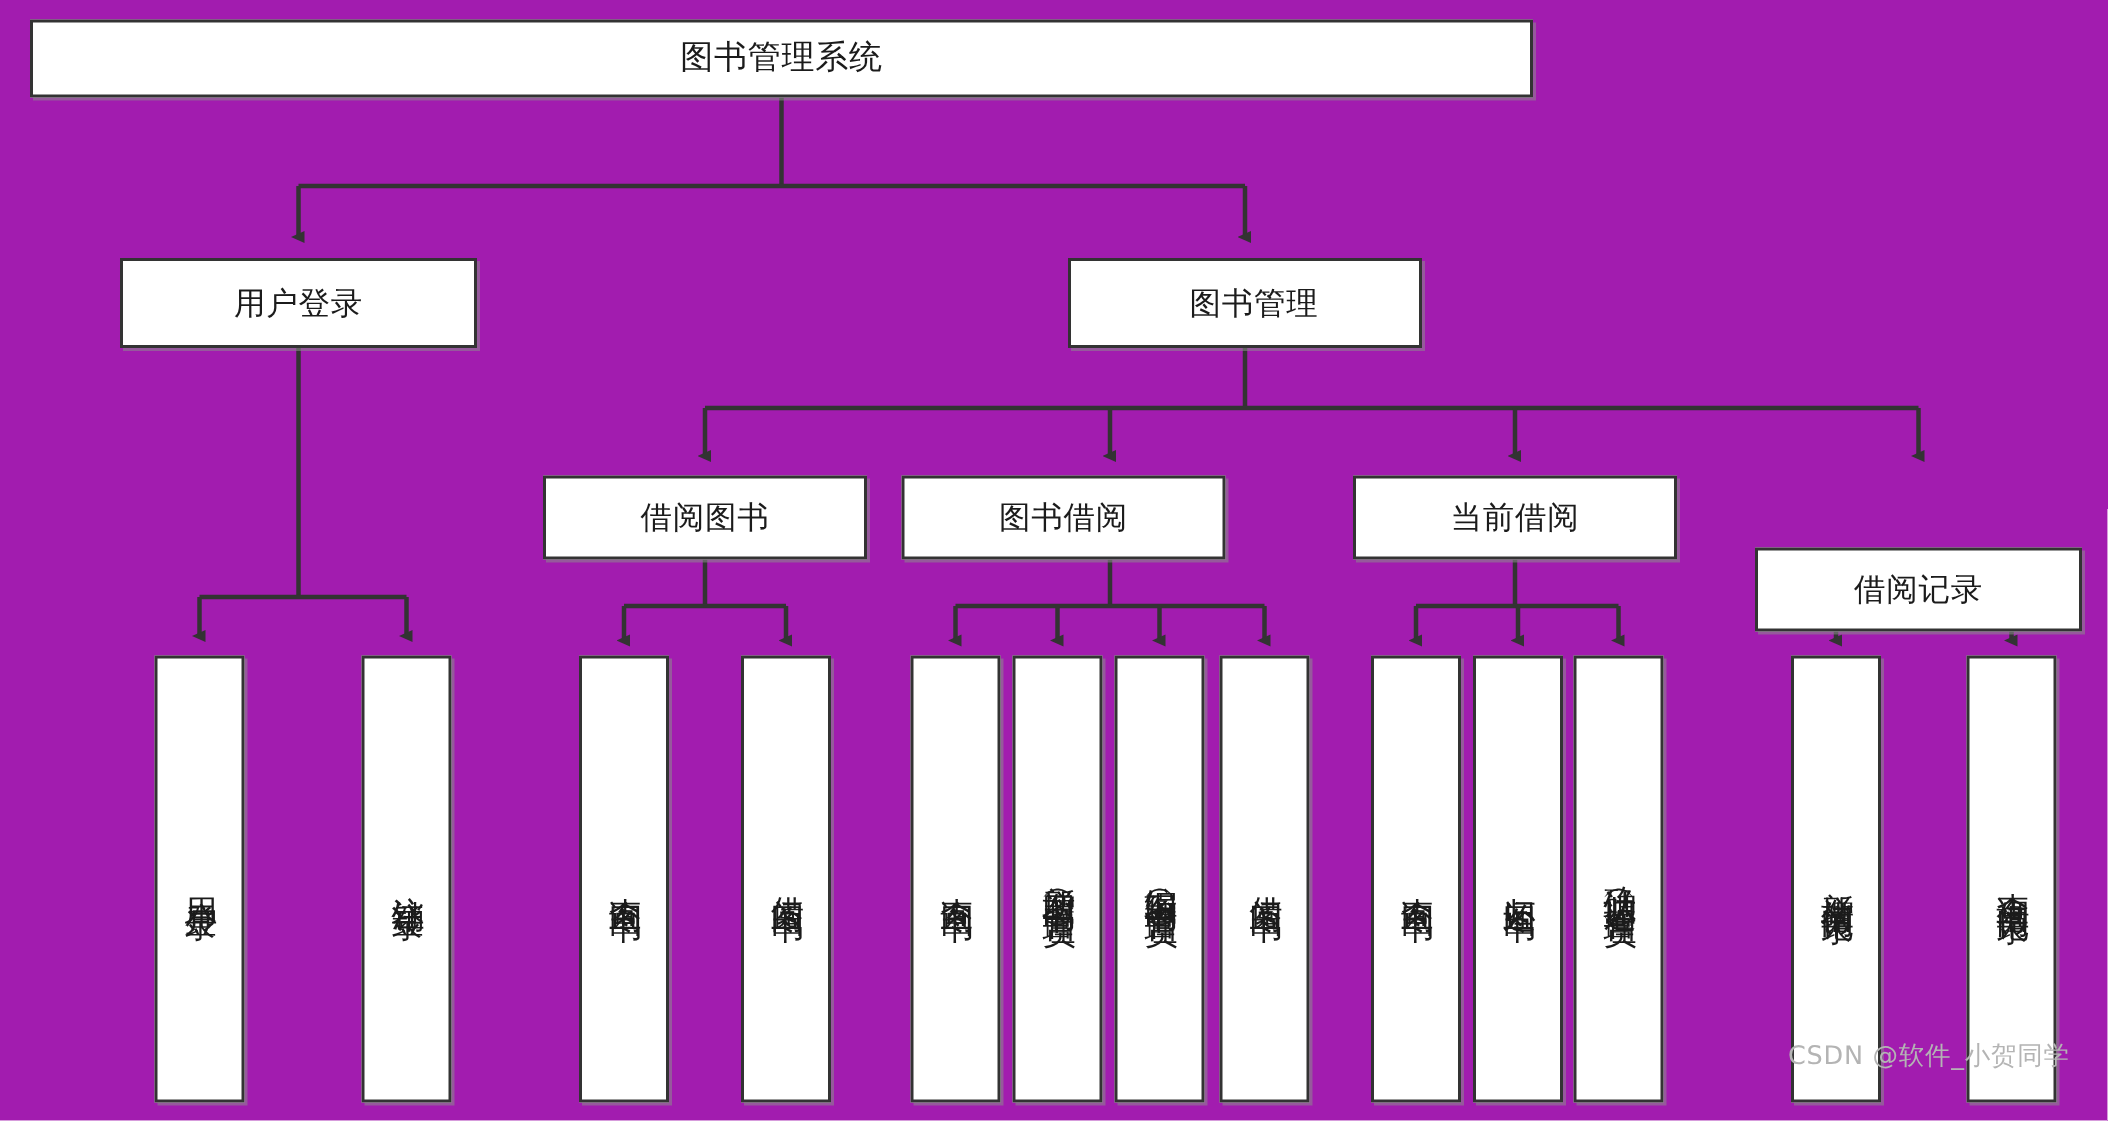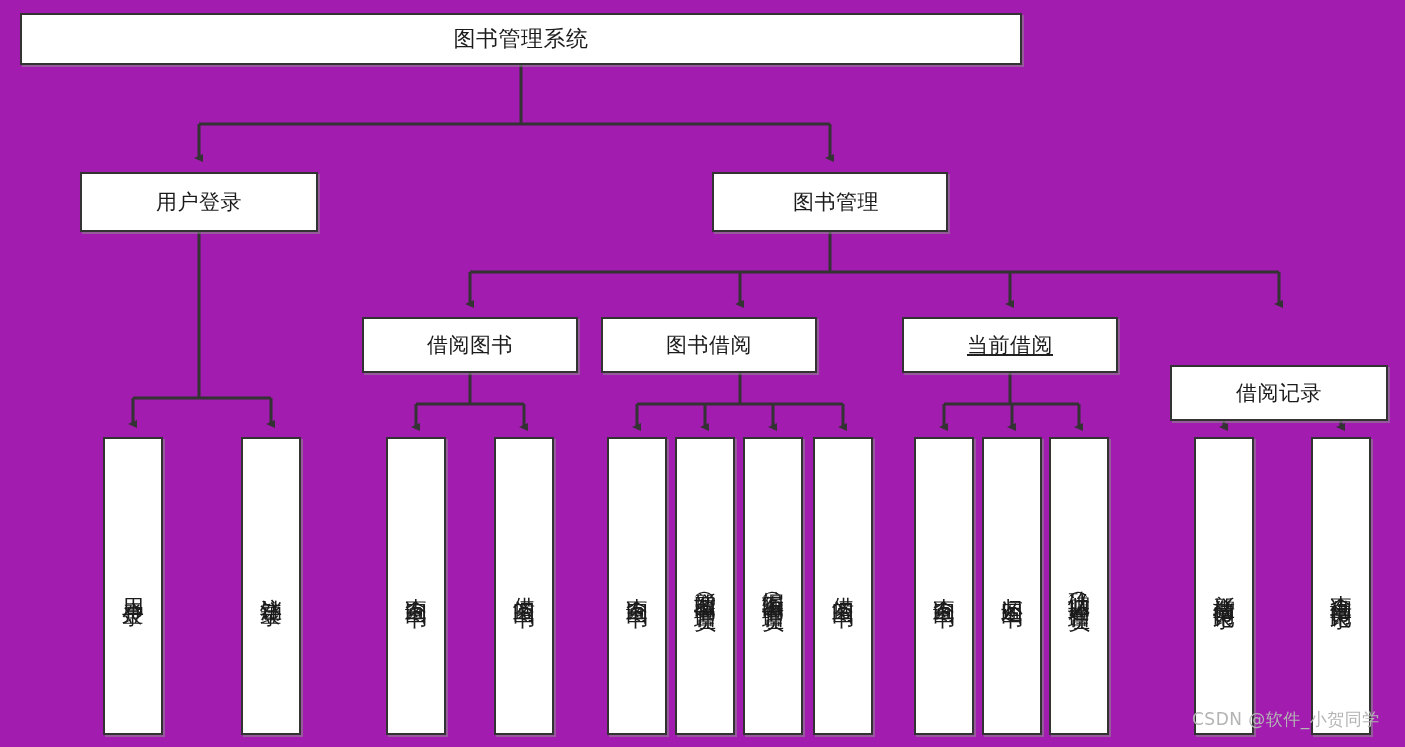--- a/index.html
+++ b/index.html
@@ -129,21 +129,21 @@
   <div class="node" style="left:712px; top:172px; width:236px; height:60px;padding-left:12px;">
     <span class="label">图书管理</span>
   </div>
 
   <div class="node" style="left:362px; top:317px; width:216px; height:56px;">
     <span class="label">借阅图书</span>
   </div>
   <div class="node" style="left:601px; top:317px; width:216px; height:56px;">
     <span class="label">图书借阅</span>
   </div>
-  <div class="node" style="left:902px; top:317px; width:216px; height:56px;text-decoration:underline;">
+  <div class="node" style="left:902px; top:317px; width:216px; height:56px;">
     <span class="label">当前借阅</span>
   </div>
   <div class="node" style="left:1170px; top:317px; width:218px; height:56px;margin-top:48px;">
     <span class="label">借阅记录</span>
   </div>
 
   <div class="node vertical" style="left:103px; top:437px; width:60px; height:298px;">
     <span class="label">用户登录</span>
   </div>
   <div class="node vertical" style="left:241px; top:437px; width:60px; height:298px;">
@@ -180,15 +180,15 @@
     <span class="label">确认归还（管理员）</span>
   </div>
 
   <div class="node vertical" style="left:1194px; top:437px; width:60px; height:298px;">
     <span class="label">新增借阅记录</span>
   </div>
   <div class="node vertical" style="left:1311px; top:437px; width:60px; height:298px;">
     <span class="label">查询借阅记录</span>
   </div>
 
-  <div class="watermark" style="left:1192px; top:708px;text-align:right;">CSDN @软件_小贺同学</div>
+  <div class="watermark" style="left:1192px; top:692px;text-align:right;">CSDN @软件_小贺同学</div>
 
 </div>
 
 </body></html>

